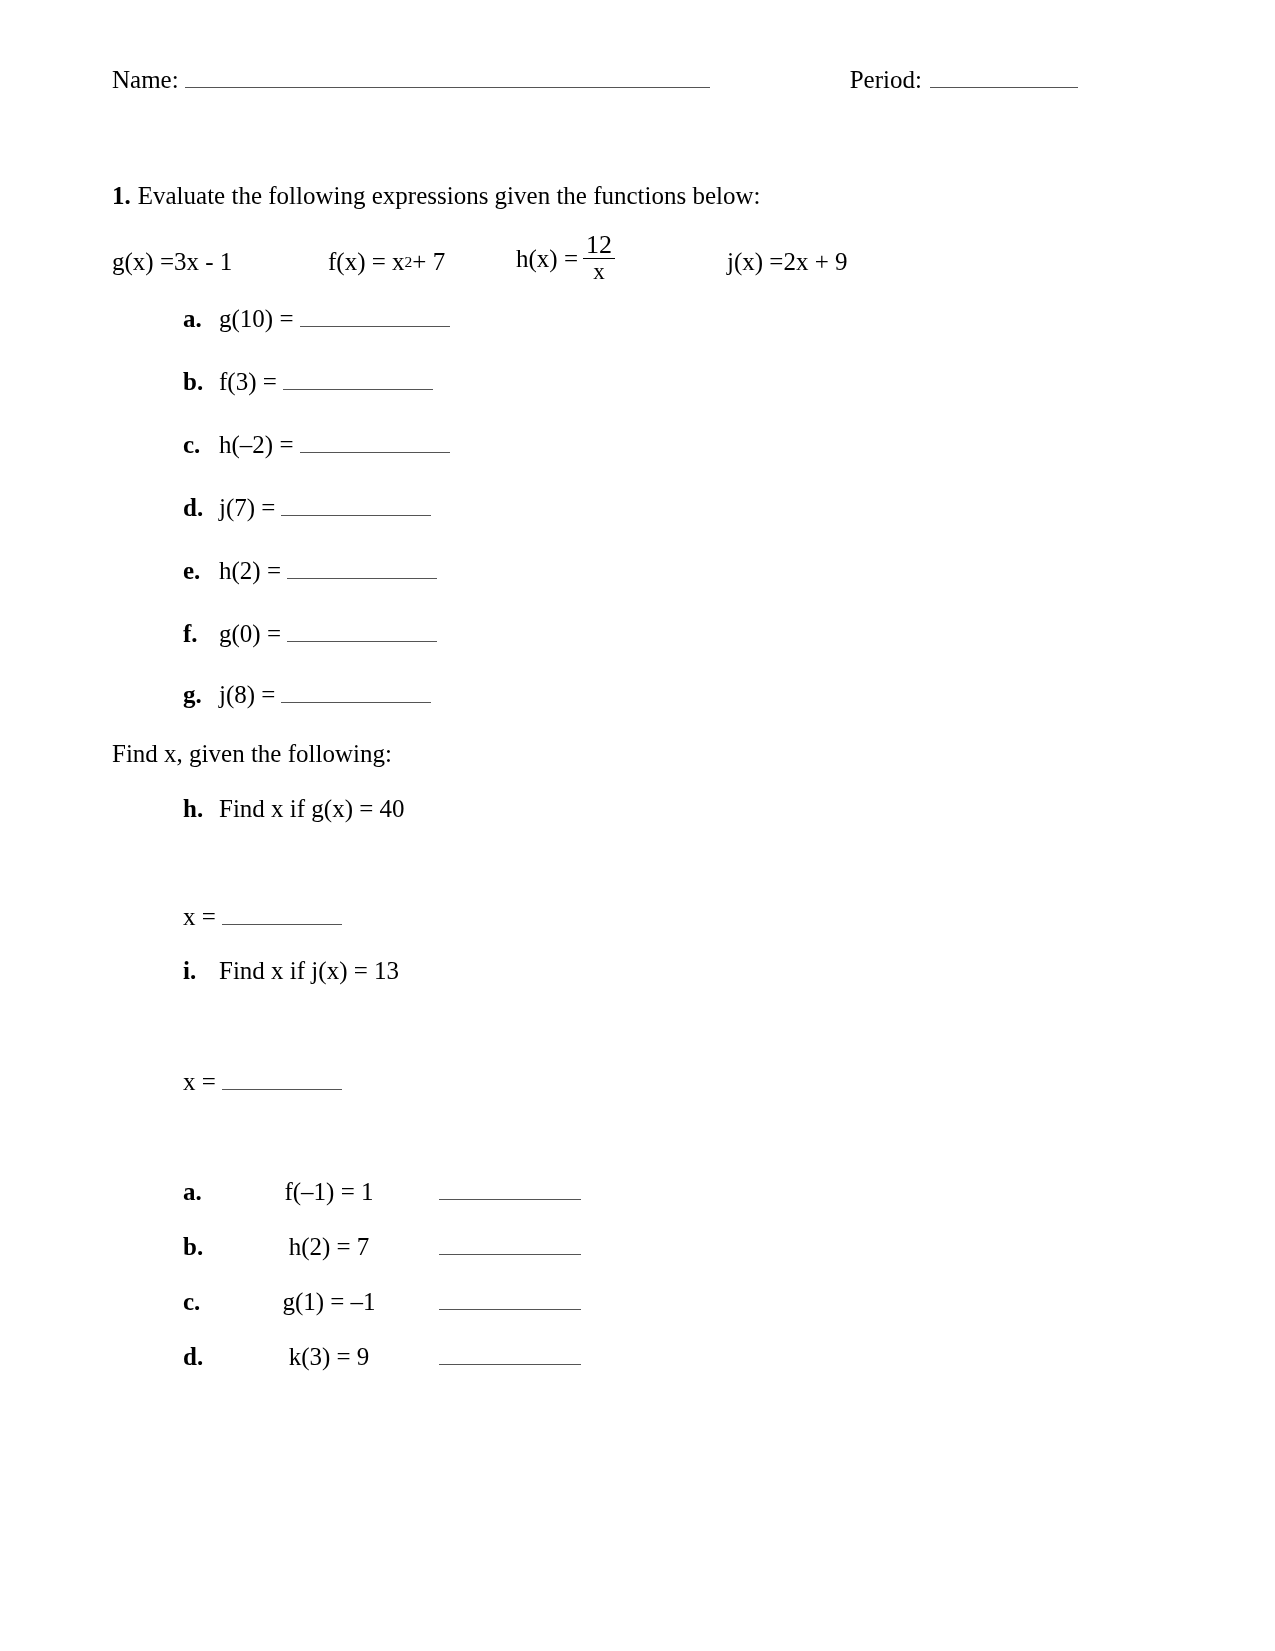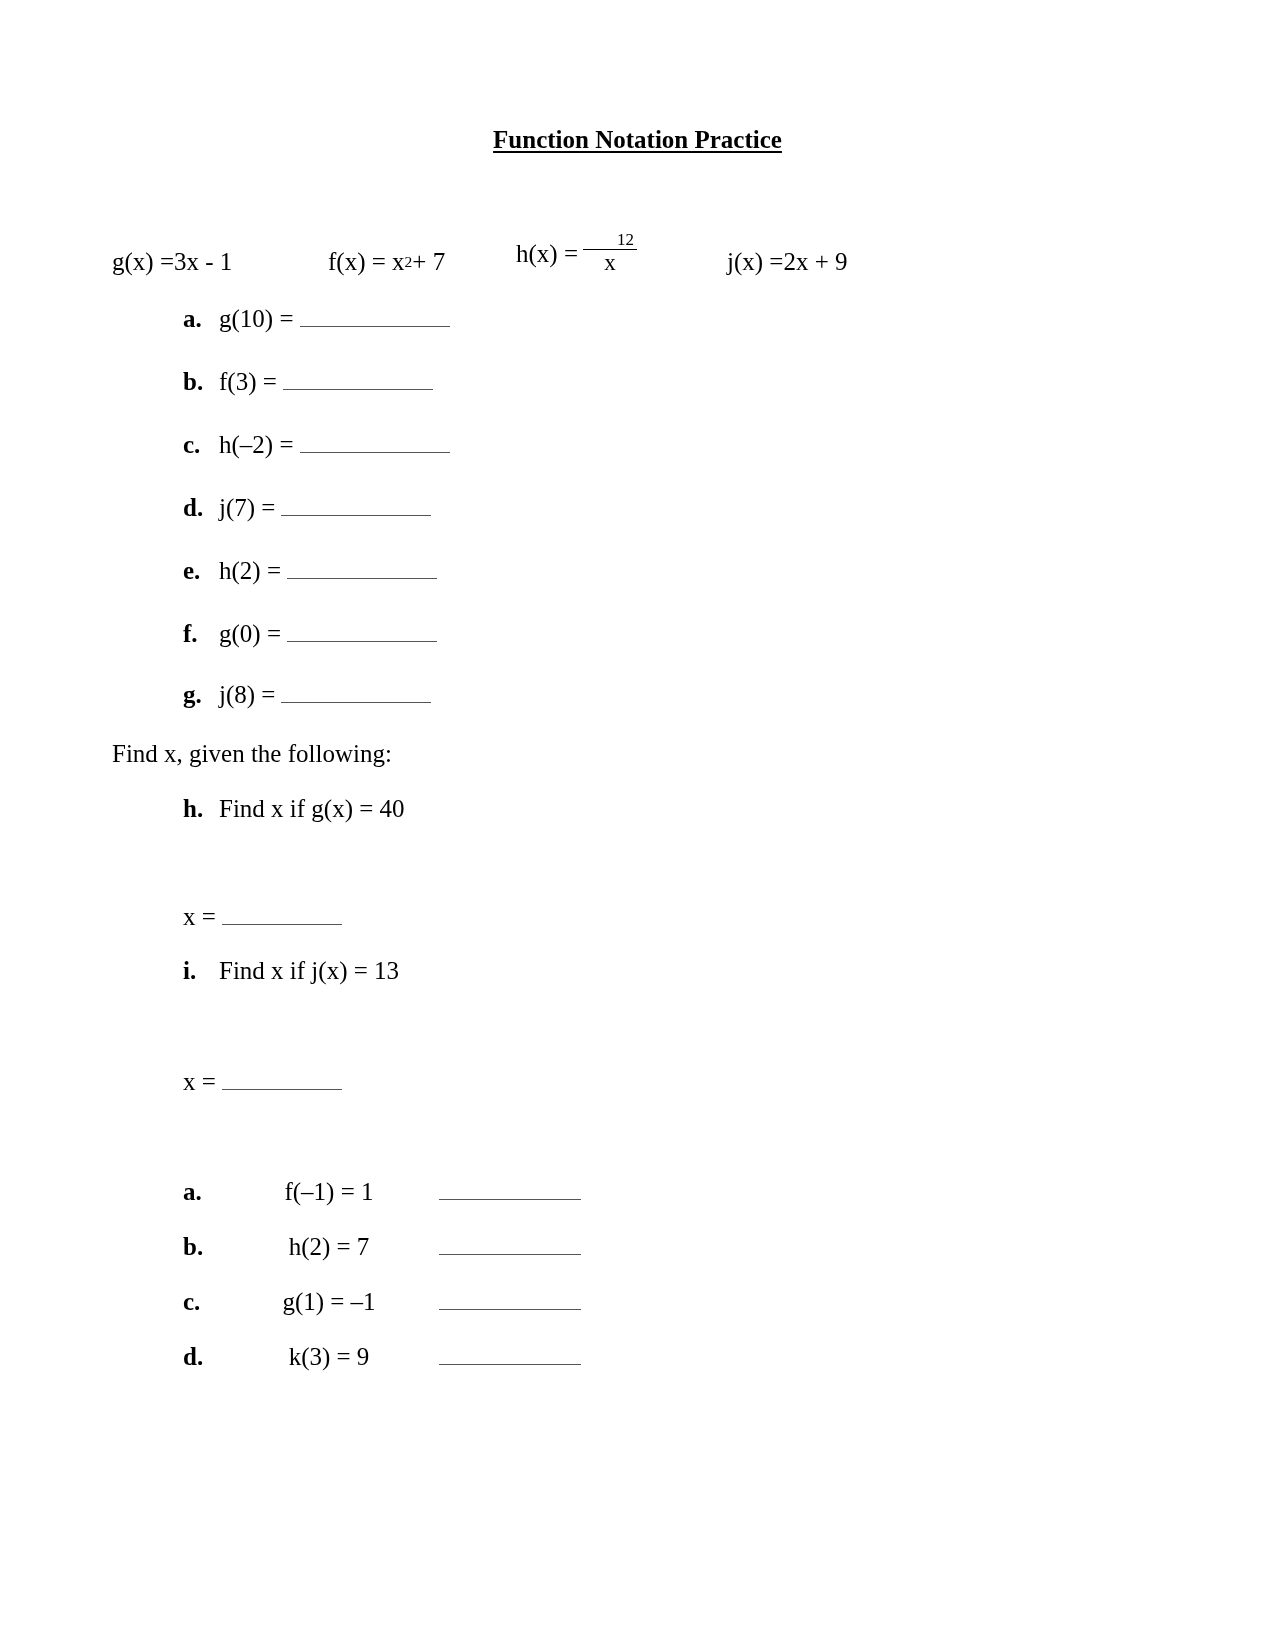--- a/index.html
+++ b/index.html
@@ -108,24 +108,23 @@
   .frac {
     display: inline-flex;
     flex-direction: column;
     align-items: center;
     vertical-align: middle;
     margin-left: 5px;
     position: relative;
     top: -1px;
   }
   .frac .num-top {
-    font-size: 17px;
+    font-size: 26px;
     line-height: 1.04;
     padding: 0 3px;
-    margin-left: 31px;
   }
   .frac .bar {
     width: 100%;
     min-width: 26px;
     border-top: 1.7px solid #000;
   }
   .frac .den {
     font-size: 23px;
     line-height: 1.12;
     padding: 0 3px;
@@ -197,25 +196,33 @@
     border-bottom: 1.6px solid #555;
     width: 142px;
     height: 21px;
   }
 </style>
 </head>
 <body>
 
 <div class="page">
 
-
-  <div class="title">
-    <span>Function Notation Practice</span>
-  </div>
-
+  <div class="header-row">
+    <span class="name-label">Name:</span>
+    <span class="name-blank"></span>
+    <span class="period-group">
+      <span>Period:</span>
+      <span class="period-blank"></span>
+    </span>
+  </div>
+
+
+  <div class="q-prompt" style="top:182px;">
+    <span class="num">1.</span><span>Evaluate the following expressions given the functions below:</span>
+  </div>
 
   <div class="func-row">
     <div class="func f-g">
       <span>g(x) = </span>
         <span>3x - 1</span>
     </div>
     <div class="func f-f">
       <span>f(x) = x</span>
         <sup class="exp">2</sup>
         <span> + 7</span>

